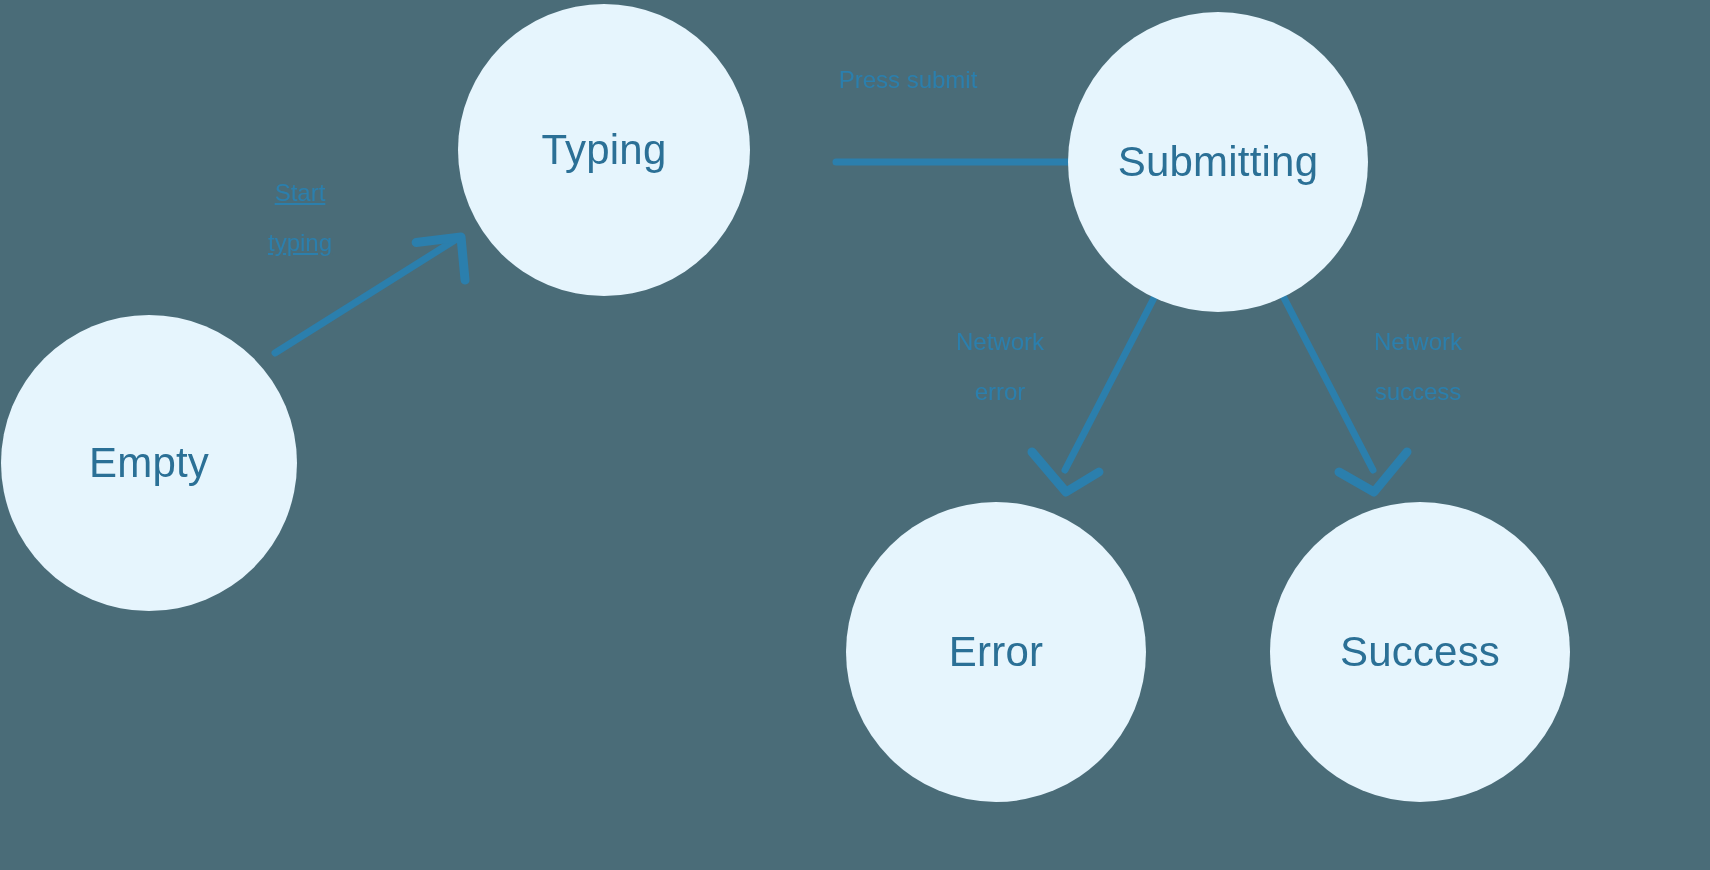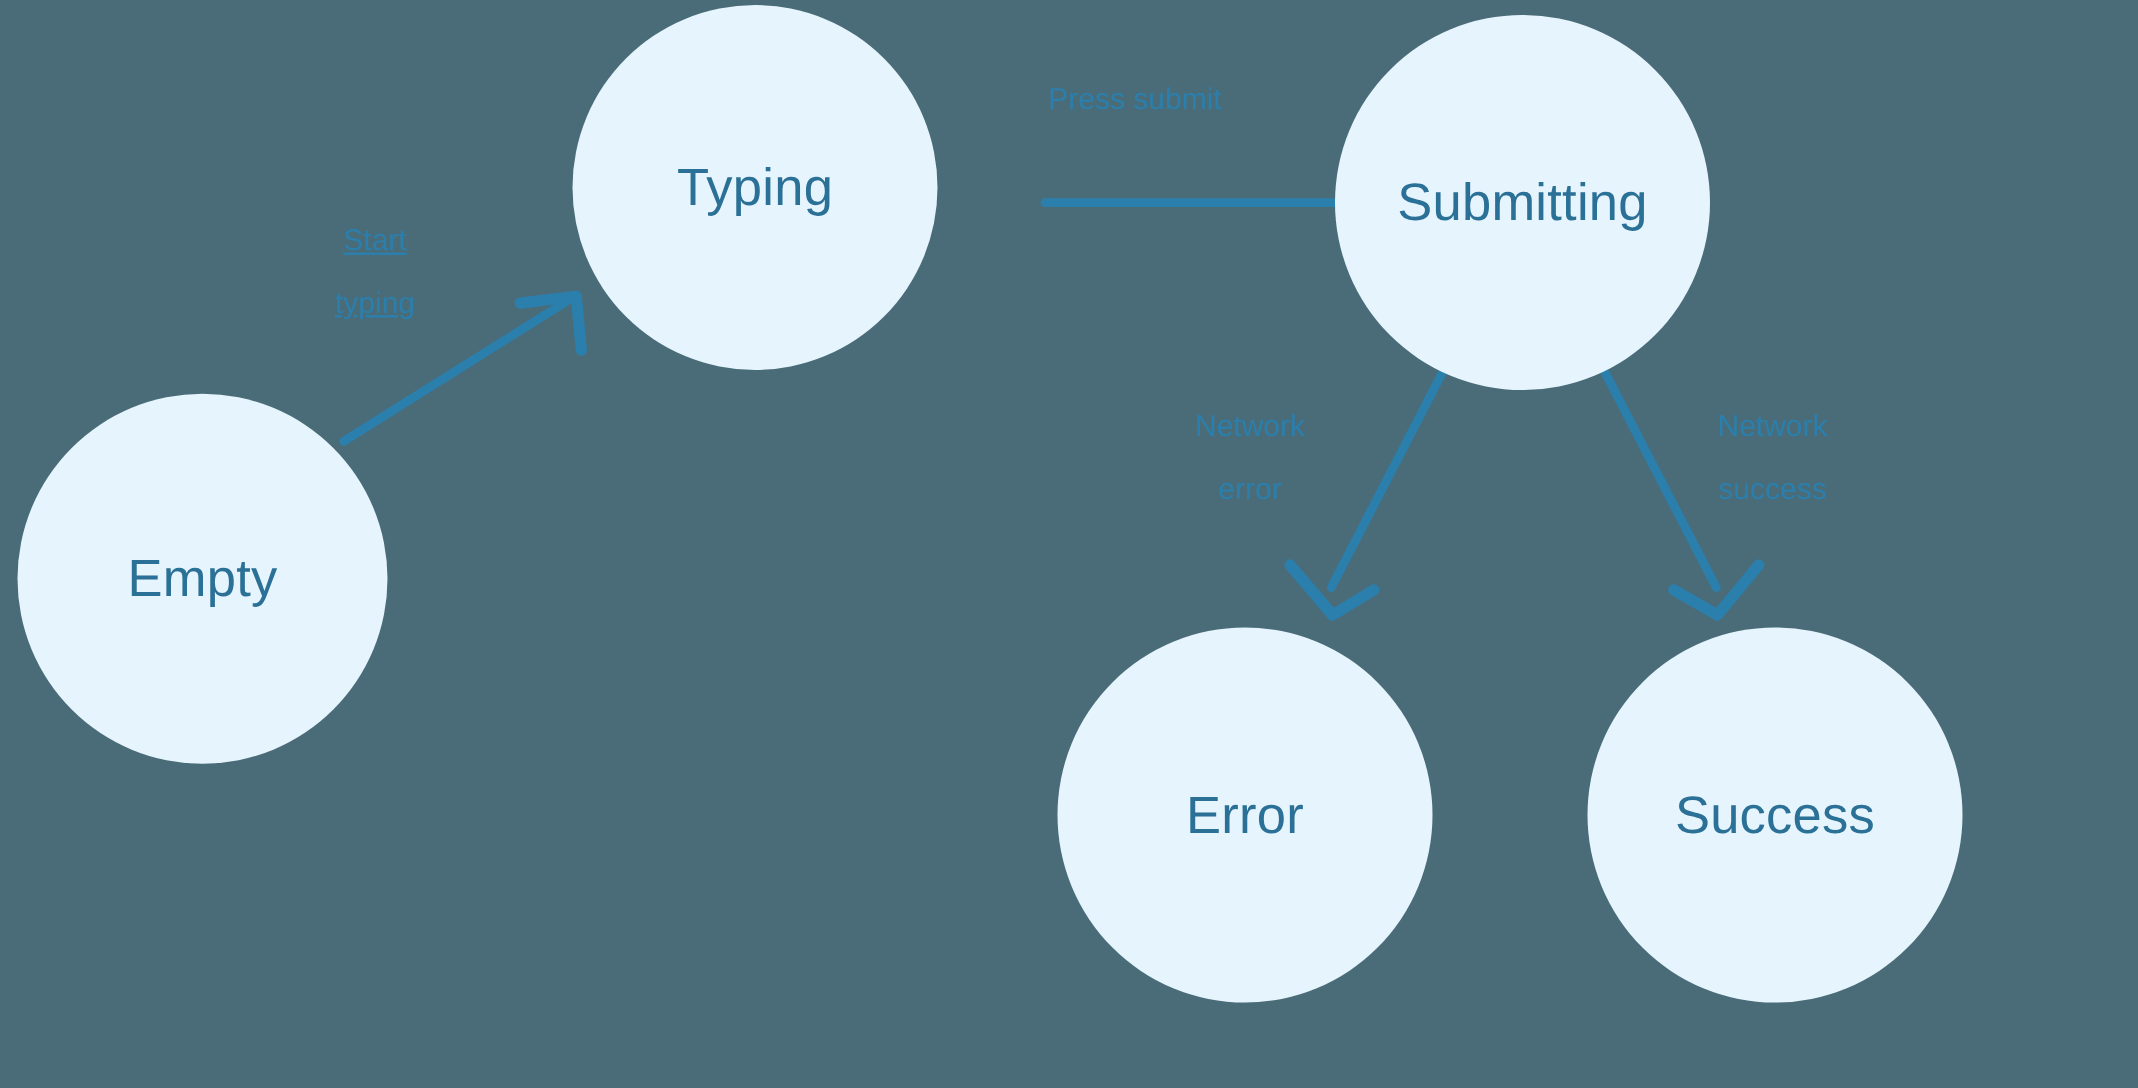--- a/index.html
+++ b/index.html
@@ -72,21 +72,21 @@
       <line x1="1155" y1="296" x2="1065" y2="470" stroke="#2b7fad" stroke-width="7" stroke-linecap="round"></line>
       <polyline points="1032,452 1066,492 1099,472" fill="none" stroke="#2b7fad" stroke-width="9" stroke-linecap="round" stroke-linejoin="round"></polyline>
     </g>
 
     <g>
       <line x1="1283" y1="296" x2="1373" y2="470" stroke="#2b7fad" stroke-width="7" stroke-linecap="round"></line>
       <polyline points="1339,472 1374,492 1407,452" fill="none" stroke="#2b7fad" stroke-width="9" stroke-linecap="round" stroke-linejoin="round"></polyline>
     </g>
   </svg>
 
-  <div class="state-node" id="node-empty" style="left:14px; top:315px; width:296px; height:296px;">
+  <div class="state-node" id="node-empty" style="left:1px; top:315px; width:296px; height:296px;">
     <span class="state-label">Empty</span>
   </div>
 
   <div class="state-node" id="node-typing" style="left:458px; top:4px; width:292px; height:292px;">
     <span class="state-label">Typing</span>
   </div>
 
   <div class="state-node" id="node-submitting" style="left:1068px; top:0px; width:300px; height:300px;margin-top:12px;">
     <span class="state-label">Submitting</span>
   </div>

